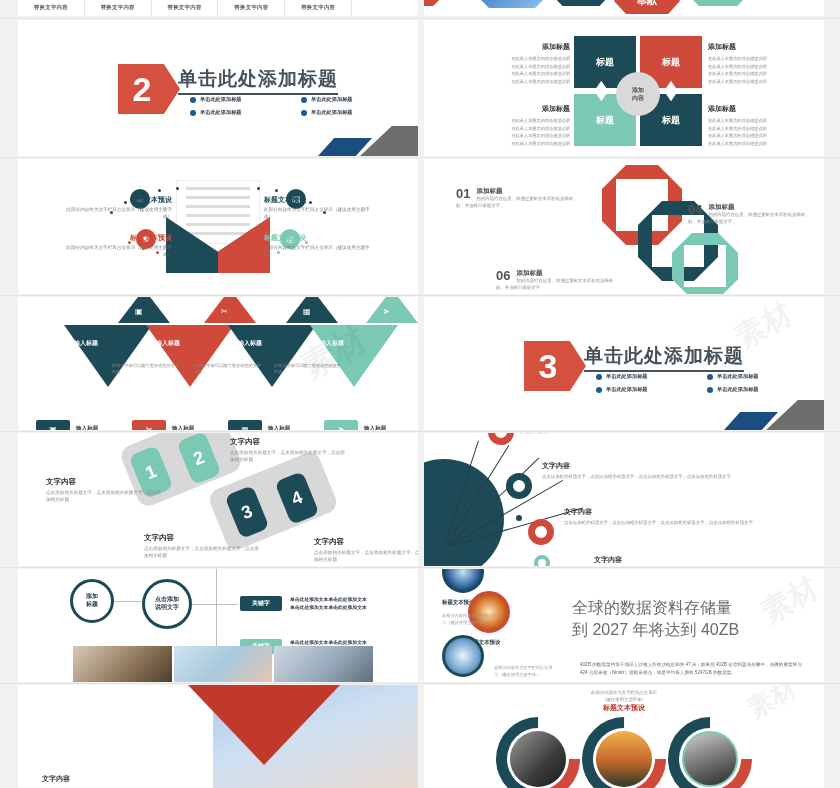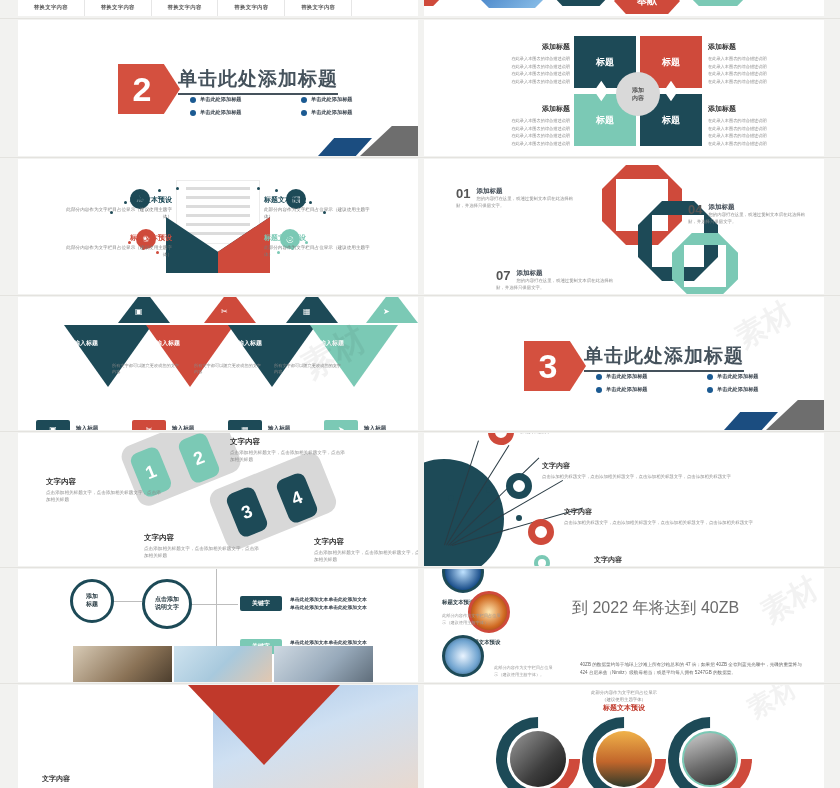--- a/index.html
+++ b/index.html
@@ -355,21 +355,21 @@
         <div class="n">01</div>
         <div class="h">添加标题</div>
         <div class="p">您的内容打在这里，或通过复制文本后在此选择粘贴，并选择只保留文字。</div>
       </div>
       <div class="numblk" style="right:18px;top:44px;width:118px;">
         <div class="n">04</div>
         <div class="h">添加标题</div>
         <div class="p">您的内容打在这里，或通过复制文本后在此选择粘贴，并选择只保留文字。</div>
       </div>
       <div class="numblk" style="left:72px;top:110px;width:118px;">
-        <div class="n">07</div>
+        <div class="n">06</div>
         <div class="h">添加标题</div>
         <div class="p">您的内容打在这里，或通过复制文本后在此选择粘贴，并选择只保留文字。</div>
       </div>
     </div>
   </div>
 
   <div class="slide left r3">
     <div style="position:relative;width:100%;height:100%;">
 
       <div class="tri tri-up" style="left:100px;top:-8px;border-bottom:34px solid #1d4a57;"></div>
@@ -559,21 +559,22 @@
       <div class="cp-lbl" style="left:18px;top:30px;">标题文本预设</div>
 
       <div class="circ-ph" style="left:44px;top:22px;border-color:#cf4a3b;background:radial-gradient(circle,#ffe7b0,#d06a22 60%,#7a2c10);"></div>
       <div class="cp-lbl" style="left:44px;top:70px;">标题文本预设</div>
       <div class="cp-p" style="left:18px;top:44px;">此部分内容作为文字栏目占位显示（建议使用主题字体）。</div>
 
       <div class="circ-ph" style="left:18px;top:66px;background:radial-gradient(circle,#eaf4ff,#6fa3cf 60%,#25455f);"></div>
       <div class="cp-p" style="left:70px;top:96px;">此部分内容作为文字栏目占位显示（建议使用主题字体）。</div>
 
       <div class="stat-h">
-        <div>到 2022 年将达到 40ZB</div>
+        <div>全球的数据资料存储量</div>
+        <div>到 2027 年将达到 40ZB</div>
       </div>
       <div class="stat-p">40ZB 的数据量约等于地球上沙滩上所有沙粒总和的 47 倍；如果把 40ZB 全存到蓝光光碟中，光碟的重量将与 424 台尼米兹（Nimitz）级航母相当；或是平均每人拥有 5247GB 的数据量。</div>
     </div>
   </div>
 
   <div class="slide left r6">
     <div style="position:relative;width:100%;height:100%;overflow:hidden;">
       <div class="skyphoto"></div>
       <div class="redtri"></div>
       <div class="bl-txt">

